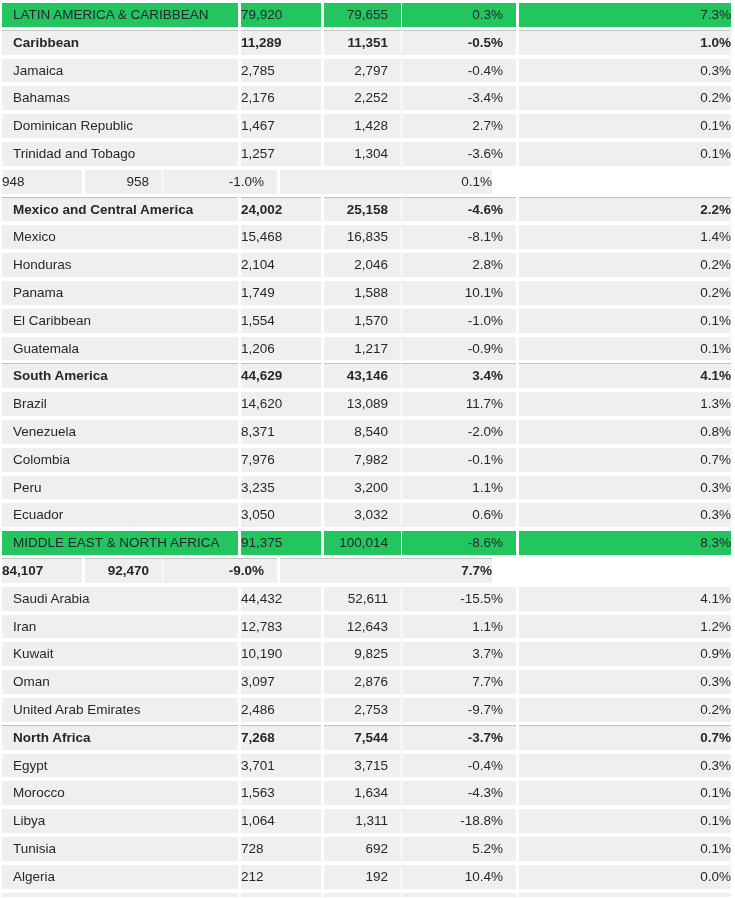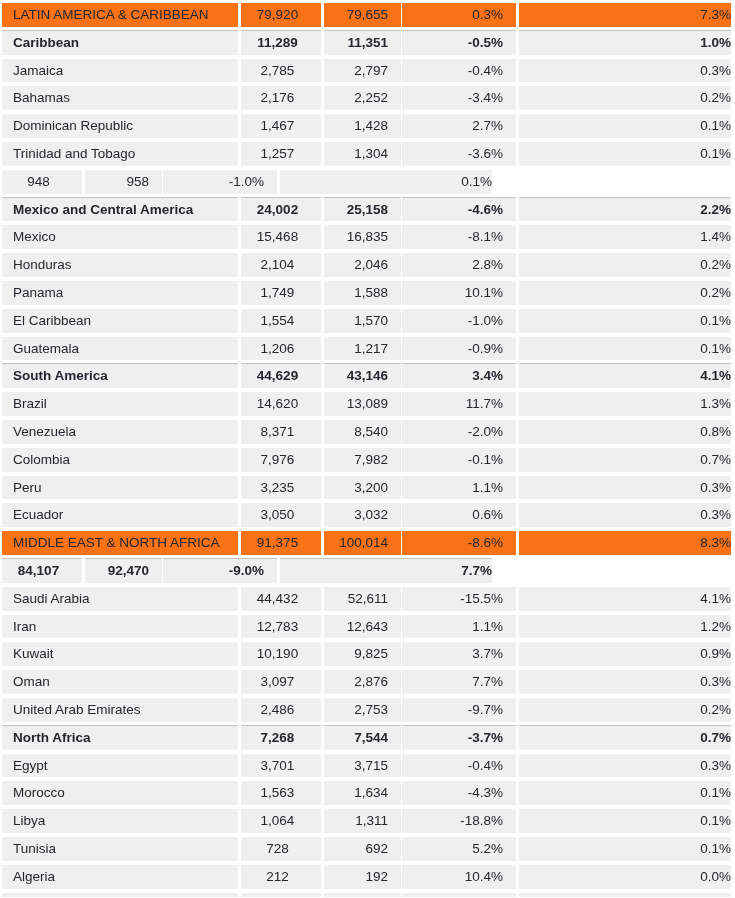--- a/index.html
+++ b/index.html
@@ -23,27 +23,27 @@
   .cell {
     background: #efefef;
     color: #26262e;
     font-size: 13.5px;
     line-height: 23.8px;
     white-space: nowrap;
     overflow: hidden;
     box-sizing: border-box;
   }
   .c-label { width: 236px; margin-right: 3px; padding-left: 11px; text-align: left; }
-  .c-v1    { width: 80px;  margin-right: 3px; padding-right: 7px; text-align: center; }
+  .c-v1    { width: 80px;  margin-right: 3px; padding-right: 7px; text-align: left; }
   .c-v2    { width: 77px;  margin-right: 1px; padding-right: 13px; text-align: right; }
   .c-p1    { width: 114px; margin-right: 3px; padding-right: 13px; text-align: right; }
   .c-p2    { width: 212px; text-align: right; }
 
   .row.region .cell {
-    background: #f97316;
+    background: #22c55e;
   }
   .row.subregion .cell {
     font-weight: bold;
     box-shadow: 0 -1px 0 #c2c2c2;
   }
   .row.partial {
     height: 4px;
   }
   .row.partial .cell {
     height: 4px;

